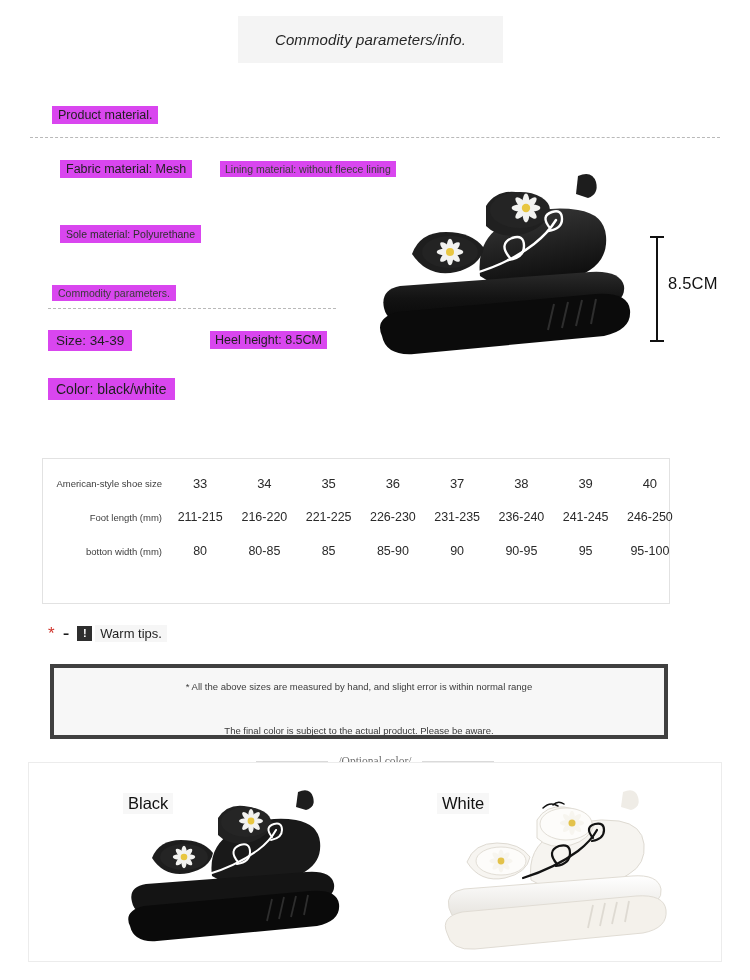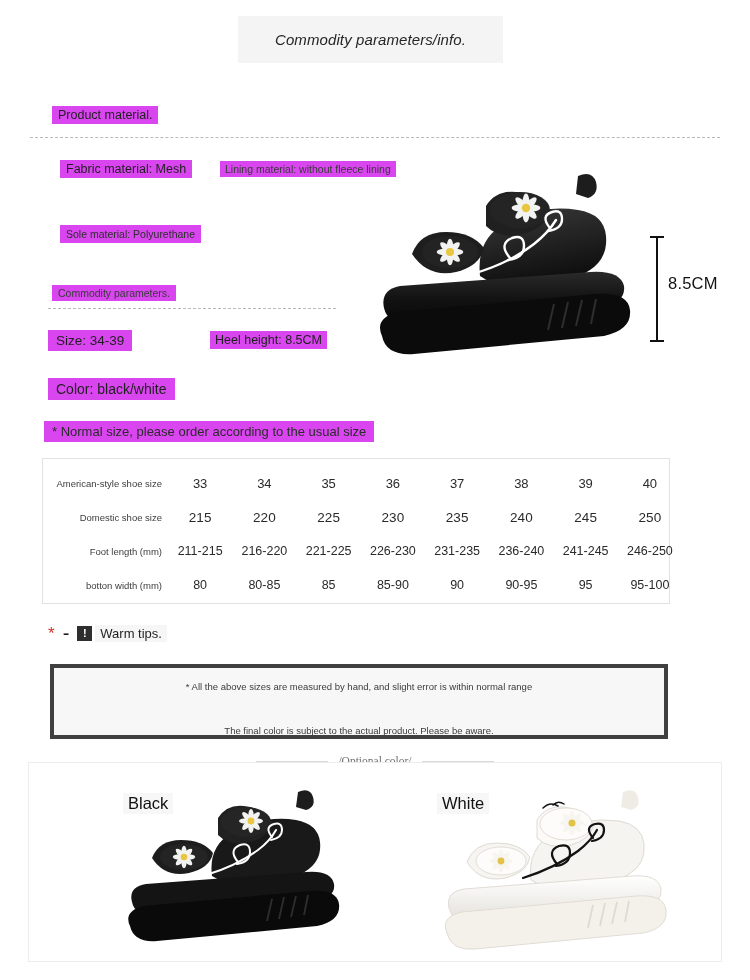--- a/index.html
+++ b/index.html
@@ -151,21 +151,20 @@
   <div class="chip t-fabric">Fabric material: Mesh</div>
   <div class="chip t-lining">Lining material: without fleece lining</div>
   <div class="chip t-sole">Sole material: Polyurethane</div>
 
   <div class="chip h-commodity-params">Commodity parameters.</div>
   <div class="dash dash-2"></div>
 
   <div class="chip t-size">Size: 34-39</div>
   <div class="chip t-heel">Heel height: 8.5CM</div>
   <div class="chip t-color">Color: black/white</div>
-  <div class="chip t-normal">* Normal size, please order according to the usual size</div>
 
   <div class="hero">
     <svg viewBox="0 0 272 200" width="272" height="200" aria-hidden="true">
       <defs>
         <linearGradient id="soleG" x1="0" y1="0" x2="0" y2="1">
           <stop offset="0" stop-color="#2a2a2a"></stop>
             <stop offset="0.5" stop-color="#131313"></stop>
             <stop offset="1" stop-color="#070707"></stop>
         </linearGradient>
         <linearGradient id="upperG" x1="0" y1="0" x2="0.3" y2="1">
@@ -248,31 +247,20 @@
       <tr class="r-am">
         <td class="rowlabel">American-style shoe size</td>
         <td>33</td>
         <td>34</td>
         <td>35</td>
         <td>36</td>
         <td>37</td>
         <td>38</td>
         <td>39</td>
         <td>40</td>
-      </tr>
-      <tr class="r-dm">
-        <td class="rowlabel">Domestic shoe size</td>
-        <td>215</td>
-        <td>220</td>
-        <td>225</td>
-        <td>230</td>
-        <td>235</td>
-        <td>240</td>
-        <td>245</td>
-        <td>250</td>
       </tr>
       <tr class="r-fl">
         <td class="rowlabel">Foot length (mm)</td>
         <td>211-215</td>
         <td>216-220</td>
         <td>221-225</td>
         <td>226-230</td>
         <td>231-235</td>
         <td>236-240</td>
         <td>241-245</td>

